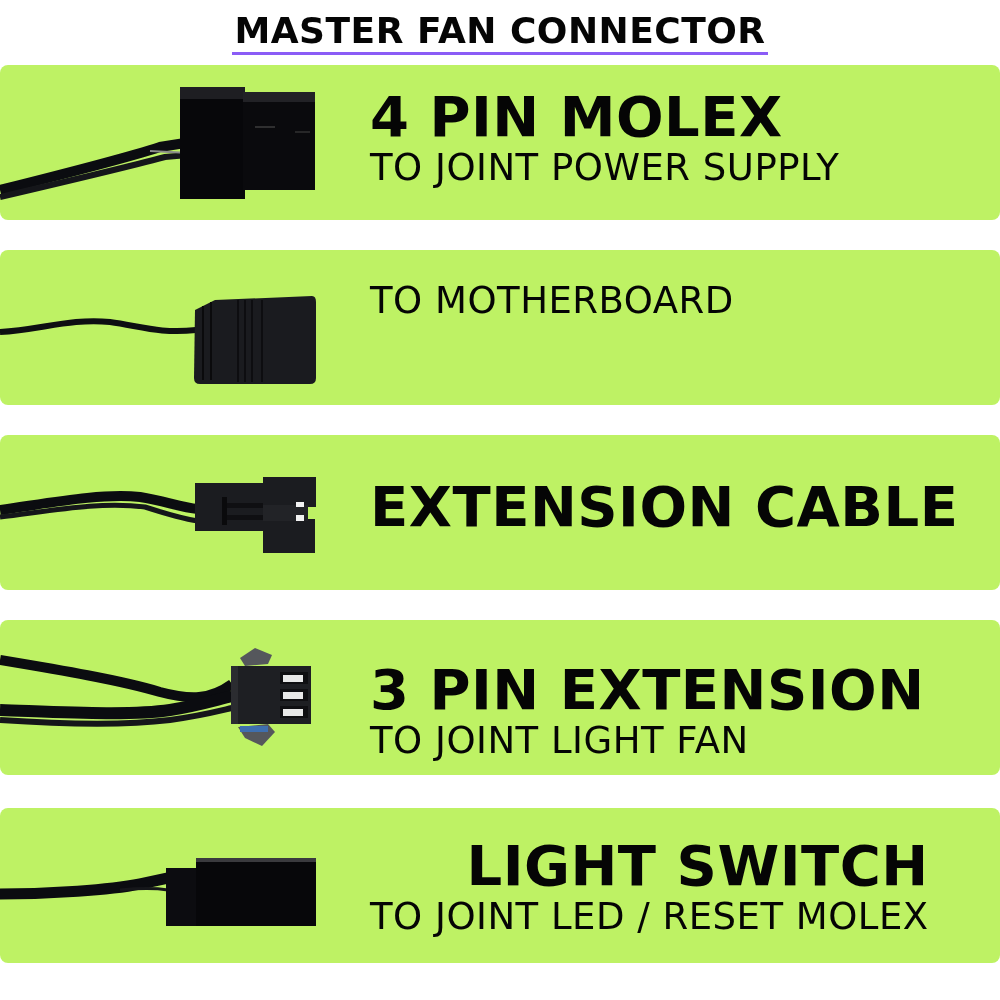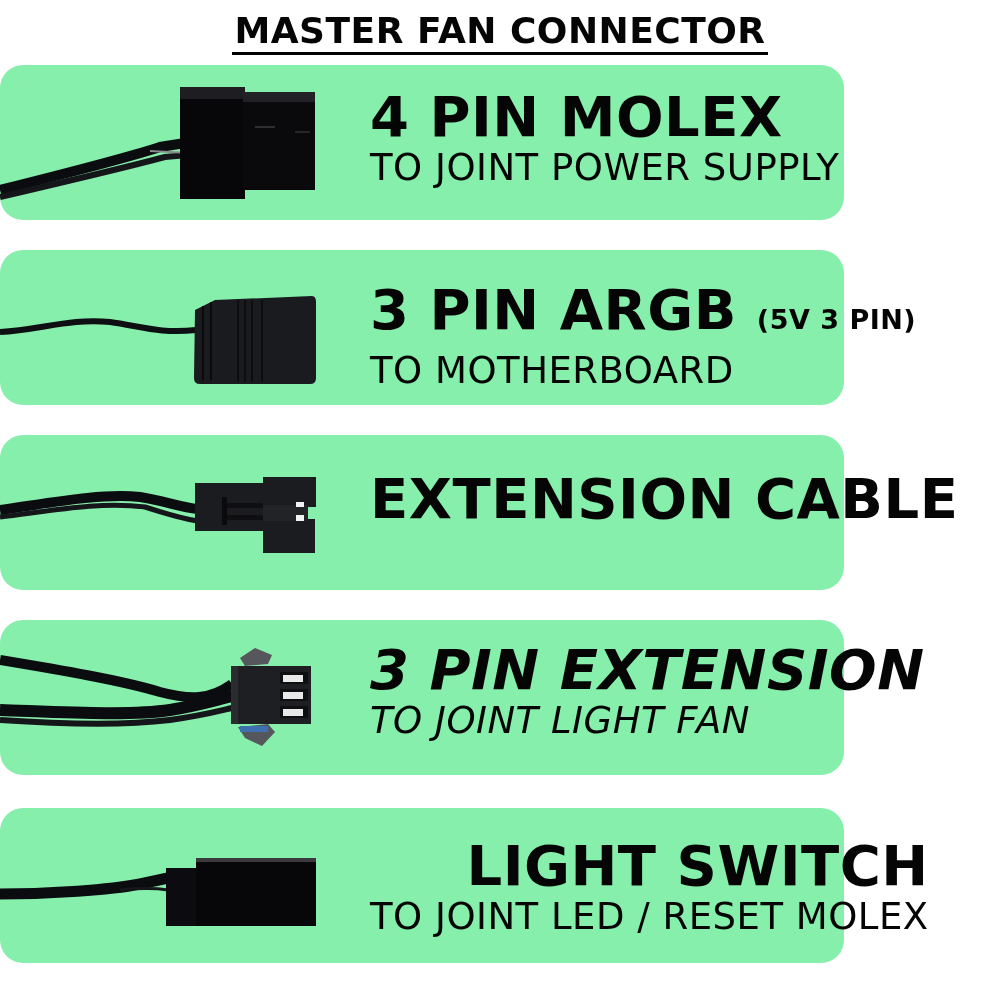--- a/index.html
+++ b/index.html
@@ -3,25 +3,25 @@
   <meta charset="utf-8">
   <style>
     html, body { margin: 0; padding: 0; background: #ffffff; }
     body { width: 1000px; height: 1000px; position: relative; overflow: hidden; font-family: "Liberation Sans", sans-serif; color: #050505; }
     .title {
       position: absolute; left: 0; top: 10px; width: 1000px; text-align: center;
     }
     .title span {
       display: inline-block; font-family: "DejaVu Sans", sans-serif; font-weight: bold;
       font-size: 36px; letter-spacing: 0.5px; line-height: 42px;
-      border-bottom: 3px solid #000000; padding: 0 2px 0 2px;
+      border-bottom: 3px solid #8b5cf6; padding: 0 2px 0 2px;
     }
     .panel {
-      position: absolute; left: 0; width: 844px; height: 155px;
-      background: #86efac; border-radius: 23px;
+      position: absolute; left: 0; width: 1000px; height: 155px;
+      background: #bef264; border-radius: 8px;
     }
     .photo { position: absolute; left: 0; top: 0; width: 360px; height: 155px; }
     .text { position: absolute; left: 370px; }
     .head {
       font-family: "DejaVu Sans", sans-serif; font-weight: bold; font-size: 56px;
       line-height: 60px; white-space: nowrap; letter-spacing: 0.5px;
     }
     .head .note { font-size: 27px; letter-spacing: 0.5px; }
     .sub {
       font-family: "DejaVu Sans", sans-serif; font-weight: normal; font-size: 37px;
@@ -58,43 +58,39 @@
     <path d="M0 82 C 40 80, 70 68, 110 72 C 140 76, 160 84, 196 80" stroke="#0e0f12" stroke-width="6" fill="none"></path>
     <path d="M195 60 L 215 50 L 312 46 Q 316 46 316 52 L 316 128 Q 316 134 310 134 L 200 134 Q 194 134 194 128 Z" fill="#1a1b1f"></path>
     <line x1="203" y1="56" x2="203" y2="130" stroke="#0a0a0c" stroke-width="2"></line>
     <line x1="211" y1="52" x2="211" y2="130" stroke="#0a0a0c" stroke-width="2"></line>
     <line x1="238" y1="50" x2="238" y2="132" stroke="#0a0a0c" stroke-width="1.5"></line>
     <line x1="245" y1="50" x2="245" y2="132" stroke="#0a0a0c" stroke-width="1.5"></line>
     <line x1="252" y1="50" x2="252" y2="132" stroke="#0a0a0c" stroke-width="1.5"></line>
     <line x1="262" y1="50" x2="262" y2="132" stroke="#0a0a0c" stroke-width="1.5"></line>
   </svg>
   <div class="text" style="top:30px;">
-    <div class="head">
-      <span>3 PIN ARGB</span>
-      <span class="note">(5V 3 PIN)</span>
-    </div>
     <div class="sub">TO MOTHERBOARD</div>
   </div>
 </div>
 
 <div class="panel" style="top:435px;">
   <svg class="photo" viewBox="0 0 360 155">
     <path d="M0 75 C 50 68, 100 58, 140 62 C 165 66, 180 72, 198 74" stroke="#0b0c10" stroke-width="10" fill="none"></path>
     <path d="M0 82 C 50 76, 100 66, 145 72 C 170 80, 185 84, 198 86" stroke="#15161a" stroke-width="5" fill="none"></path>
     <rect x="195" y="48" width="70" height="48" fill="#1b1c20"></rect>
     <rect x="222" y="62" width="5" height="28" fill="#0a0a0c"></rect>
     <rect x="227" y="68" width="72" height="5" fill="#0f0f12"></rect>
     <rect x="227" y="80" width="72" height="5" fill="#0f0f12"></rect>
     <rect x="263" y="42" width="53" height="30" fill="#1b1c20"></rect>
     <rect x="263" y="84" width="52" height="34" fill="#1b1c20"></rect>
     <rect x="263" y="70" width="45" height="16" fill="#222327"></rect>
     <rect x="296" y="67" width="8" height="5" fill="#f2f2f2"></rect>
     <rect x="296" y="80" width="8" height="6" fill="#f2f2f2"></rect>
   </svg>
-  <div class="text" style="top:34px;">
+  <div class="text" style="top:42px;">
     <div class="head">EXTENSION CABLE</div>
   </div>
 </div>
 
 <div class="panel" style="top:620px;">
   <svg class="photo" viewBox="0 0 360 155">
     <path d="M0 40 C 60 50, 120 60, 160 72 C 190 80, 210 80, 232 64" stroke="#0b0c10" stroke-width="10" fill="none"></path>
     <path d="M0 90 C 60 92, 130 96, 170 90 C 200 85, 215 80, 232 76" stroke="#0b0c10" stroke-width="12" fill="none"></path>
     <path d="M0 100 C 60 104, 120 106, 170 100 C 200 96, 215 92, 232 88" stroke="#15161a" stroke-width="6" fill="none"></path>
     <polygon points="240,38 255,28 272,35 268,44 245,46" fill="#55575c"></polygon>
@@ -102,21 +98,21 @@
     <rect x="240" y="106" width="28" height="6" fill="#3e6fb0"></rect>
     <rect x="231" y="46" width="80" height="58" fill="#1e1f23"></rect>
     <rect x="231" y="46" width="7" height="58" fill="#2b2c30"></rect>
     <rect x="280" y="52" width="28" height="12" fill="#0f0f12"></rect>
     <rect x="283" y="55" width="20" height="7" fill="#e8e8e8"></rect>
     <rect x="280" y="69" width="28" height="12" fill="#0f0f12"></rect>
     <rect x="283" y="72" width="20" height="7" fill="#e8e8e8"></rect>
     <rect x="280" y="86" width="28" height="12" fill="#0f0f12"></rect>
     <rect x="283" y="89" width="20" height="7" fill="#e8e8e8"></rect>
   </svg>
-  <div class="text" style="top:20px;font-style:italic;">
+  <div class="text" style="top:40px;">
     <div class="head">3 PIN EXTENSION</div>
     <div class="sub">TO JOINT LIGHT FAN</div>
   </div>
 </div>
 
 <div class="panel" style="top:808px;text-align:right;">
   <svg class="photo" viewBox="0 0 360 155">
     <path d="M0 86 C 50 86, 110 82, 140 76 L 168 70" stroke="#0b0c10" stroke-width="11" fill="none"></path>
     <path d="M120 82 C 140 80, 155 80, 168 82" stroke="#15161a" stroke-width="3" fill="none"></path>
     <rect x="166" y="60" width="34" height="58" fill="#0c0c10"></rect>

